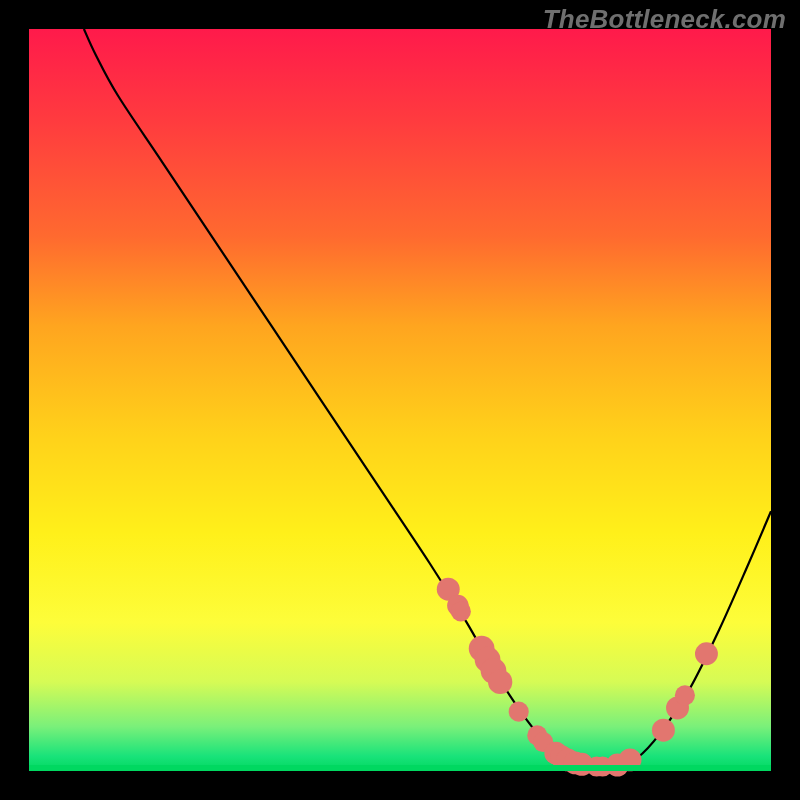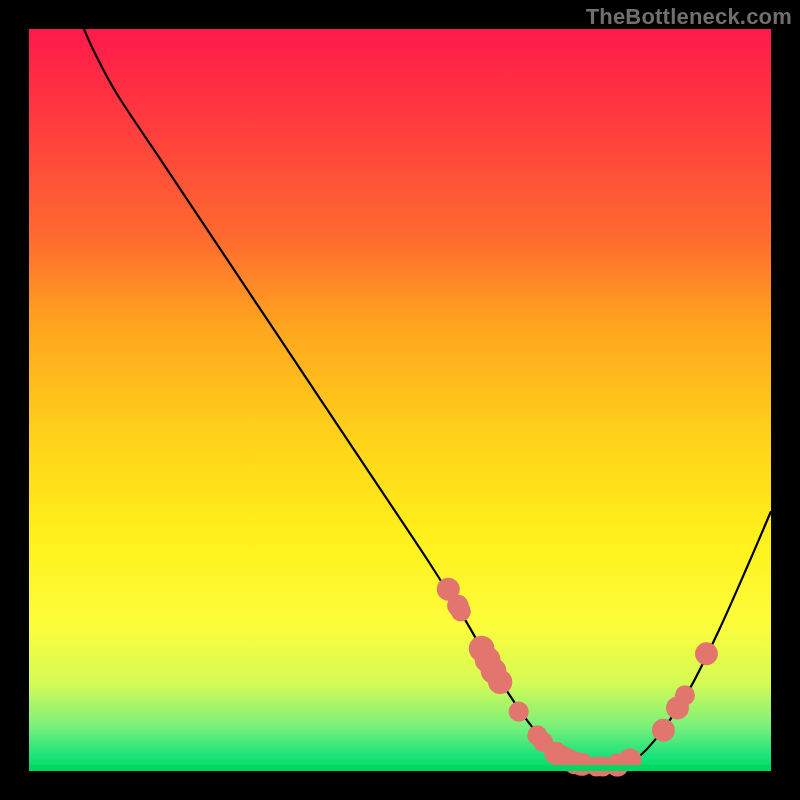--- a/index.html
+++ b/index.html
@@ -12,26 +12,27 @@
     overflow: hidden;
   }
   .stage {
     position: relative;
     width: 800px;
     height: 800px;
   }
   .watermark {
     position: absolute;
     top: 4px;
-    right: 8px;
+    right: 14px;
     color: #6f6f6f;
-    font-size: 22px;
+    font-size: 26px;
     font-weight: 600;
     letter-spacing: 0.2px;
     user-select: none;
+    font-style: italic;
   }
   .plot {
     position: absolute;
     left: 29px;
     top: 29px;
     width: 742px;
     height: 742px;
     
     background: linear-gradient(to bottom,
       #ff1a4b 0%,

